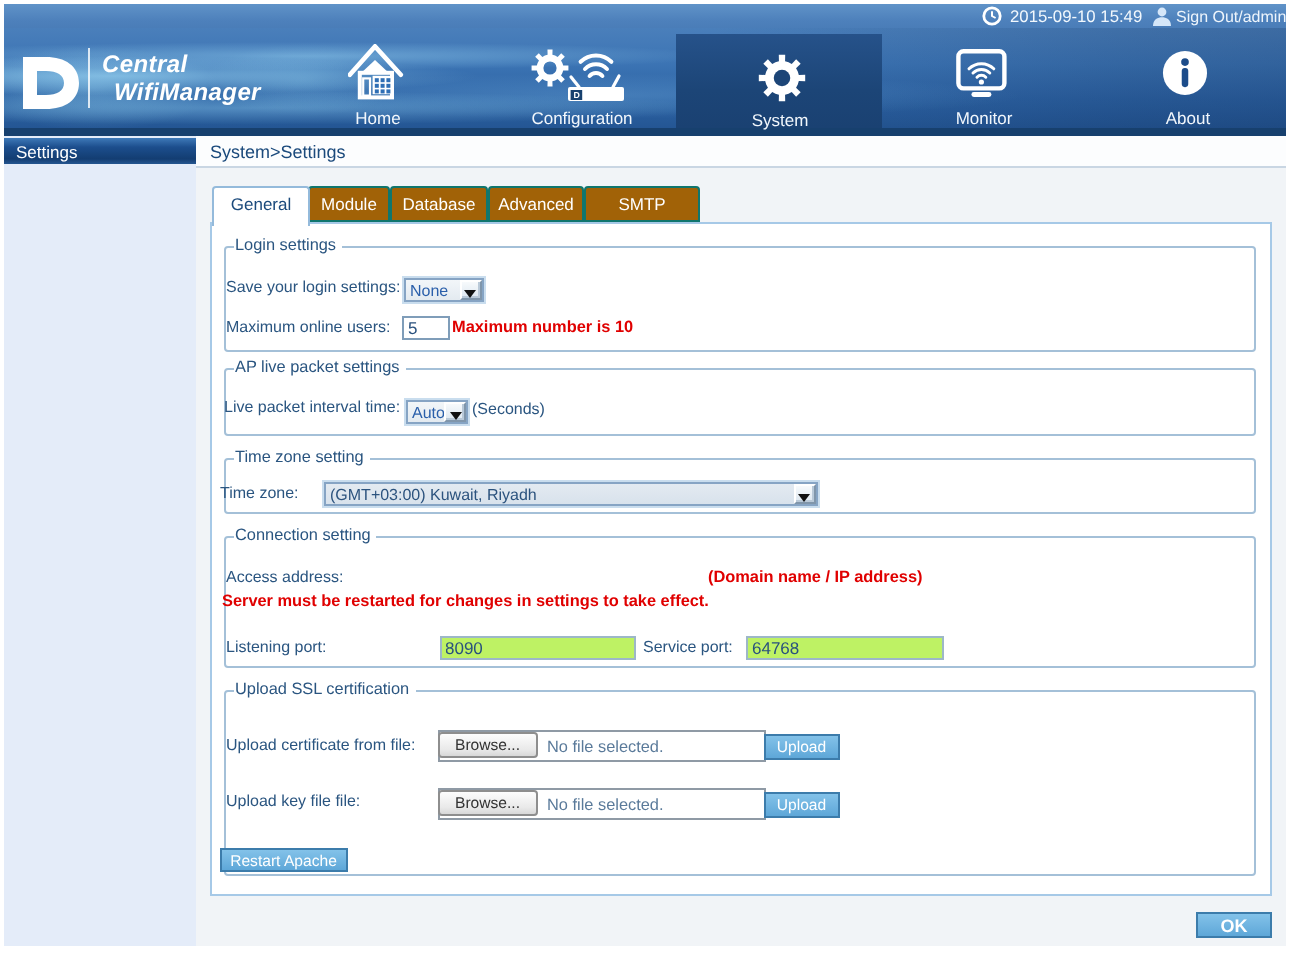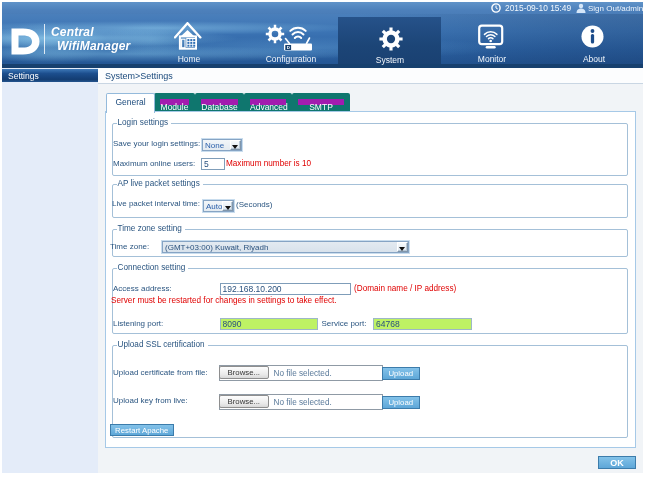--- a/index.html
+++ b/index.html
@@ -35,28 +35,28 @@
   color:#fff; font-size:8.5px; line-height:14px; padding-left:6px; }
 #side-user { left:0; top:82.5px; width:96px; height:13.5px; background:#73b6e3; color:#fff; font-size:8.5px; line-height:14px; padding-left:6px; }
 #side-bg { left:0; top:66px; width:96px; height:405px; background:#e4ecf9; }
 
 #content-bg { left:96px; top:66px; width:545px; height:405px; background:#f1f4f7; }
 #crumbbar { left:96px; top:66px; width:545px; height:16px; background:#fcfdfe; border-bottom:1px solid #c9d6e3; }
 #crumb { left:103px; top:68.5px; color:#1b4a7c; font-size:9px; }
 
 .tab { position:absolute; top:91px; height:18px; font-size:8.5px; text-align:center; line-height:17px; }
 .tab.on { background:#fff; border:1px solid #94badb; border-bottom:0; color:#1b4a7c; z-index:3; height:20px; border-radius:2px 2px 0 0; }
-.tab.off { background:#a21caf; border:6px solid #0f766e; color:#fff; border-radius:2px 2px 0 0; }
+.tab.off { background:#a16207; border:1px solid #0f766e; color:#fff; border-radius:2px 2px 0 0; }
 
 #panel { left:103px; top:109px; width:531px; height:337px; background:#fff; border:1px solid #a6c9e7; }
 
 .fs { position:absolute; left:110px; width:516px; border:1px solid #a4c0d8; border-radius:2px; }
 .lg { position:absolute; background:#fff; padding:0 3px 0 1px; color:#2a5580; font-size:8.2px; line-height:10px; white-space:nowrap; }
 .lbl { position:absolute; color:#2a5580; font-size:8px; white-space:nowrap; }
-.red { position:absolute; color:#e00000; font-size:8.2px; white-space:nowrap; }
+.red { position:absolute; color:#e00000; font-size:8.2px; white-space:nowrap;font-weight:bold; }
 
 .inp { position:absolute; background:#fff; border:1px solid #7f9db9; color:#29517e; font-size:8.5px; padding:0 2px; font-family:"Liberation Sans",sans-serif; }
 .inp.gray { background:#bef264; border-color:#9db7c8; }
 
 .sel { position:absolute; height:12px; border:1px solid #86a4c4; box-shadow:0 0 0 1px #c9ddee; background:linear-gradient(180deg,#f2f6f9 0%,#e3eaf0 100%); color:#2a5faa; font-size:8px; }
 .sel .st { position:absolute; left:2.5px; top:1px; }
 .sel .ar { position:absolute; right:0px; top:0px; bottom:0px; width:11px; background:linear-gradient(180deg,#f7fafc,#dde7f0); border:1px solid #fff; border-bottom-color:#8096ab; border-right-color:#8096ab; box-shadow:inset -1px -1px 0 #b9c9d8; }
 .sel .ar:after { content:""; position:absolute; left:1.8px; top:4px; border:3.2px solid transparent; border-top:4.4px solid #111; }
 
 .btn-blue { position:absolute; background:linear-gradient(180deg,#83c2e9 0%,#5ea7d8 100%); border:1px solid #3c7cab; color:#fff; font-size:7.8px; text-align:center; }
@@ -191,37 +191,36 @@
     <span class="lg" style="left:114.5px; top:222px;">Time zone setting</span>
   <div class="lbl" style="left:108px; top:240px;">Time zone:</div>
   <div class="sel" style="left:159.5px; top:239px; width:247px; height:11.5px; background:linear-gradient(180deg,#e3eaf1,#d8e2ec);">
       <span class="st" style="color:#2c537e; top:0.5px;">(GMT+03:00) Kuwait, Riyadh</span>
       <span class="ar"></span>
     </div>
 
   <div class="fs" style="top:265.5px; height:66px;"></div>
     <span class="lg" style="left:114.5px; top:260.5px;">Connection setting</span>
   <div class="lbl" style="left:111px; top:282px;">Access address:</div>
-  <input class="inp" style="left: 217.5px; top: 281px; width: 131px; height: 12px;" value="192.168.10.200">
   <div class="red" style="left:352px; top:282px;">(Domain name / IP address)</div>
   <div class="red" style="left:109px; top:293.5px;">Server must be restarted for changes in settings to take effect.</div>
   <div class="lbl" style="left:111px; top:316.5px;">Listening port:</div>
   <input class="inp gray" style="left: 217.5px; top: 316px; width: 98px; height: 12px;" value="8090">
   <div class="lbl" style="left:319.5px; top:316.5px;">Service port:</div>
   <input class="inp gray" style="left: 371px; top: 316px; width: 98.5px; height: 12px;" value="64768">
 
   <div class="fs" style="top:343px; height:93px;"></div>
     <span class="lg" style="left:114.5px; top:338px;">Upload SSL certification</span>
   <div class="lbl" style="left:111px; top:365.5px;">Upload certificate from file:</div>
   <div class="filebox" style="left:217px; top:363px; width:164px; height:15.5px;">
       <span style="position:absolute; left:53.5px; top:2.5px;">No file selected.</span>
     </div>
   <div class="browse" style="left:217px; top:363.5px; width:49.5px; height:13.5px; line-height:12.5px;">Browse...</div>
   <div class="btn-blue" style="left:379.5px; top:365px; width:38.5px; height:12.5px; line-height:11.5px;">Upload</div>
-  <div class="lbl" style="left:111px; top:394px;">Upload key from live:</div>
+  <div class="lbl" style="left:111px; top:394px;">Upload key file file:</div>
   <div class="filebox" style="left:217px; top:392px; width:164px; height:15.5px;">
       <span style="position:absolute; left:53.5px; top:2.5px;">No file selected.</span>
     </div>
   <div class="browse" style="left:217px; top:392.5px; width:49.5px; height:13.5px; line-height:12.5px;">Browse...</div>
   <div class="btn-blue" style="left:379.5px; top:394px; width:38.5px; height:12.5px; line-height:11.5px;">Upload</div>
   <div class="btn-blue" style="left:108px; top:421.5px; width:63.5px; height:12.5px; line-height:11.5px;">Restart Apache</div>
 
   <div class="btn-blue" style="left:596px; top:454px; width:38px; height:13px; line-height:12px; font-weight:bold; font-size:9px;">OK</div>
 </div>
 

